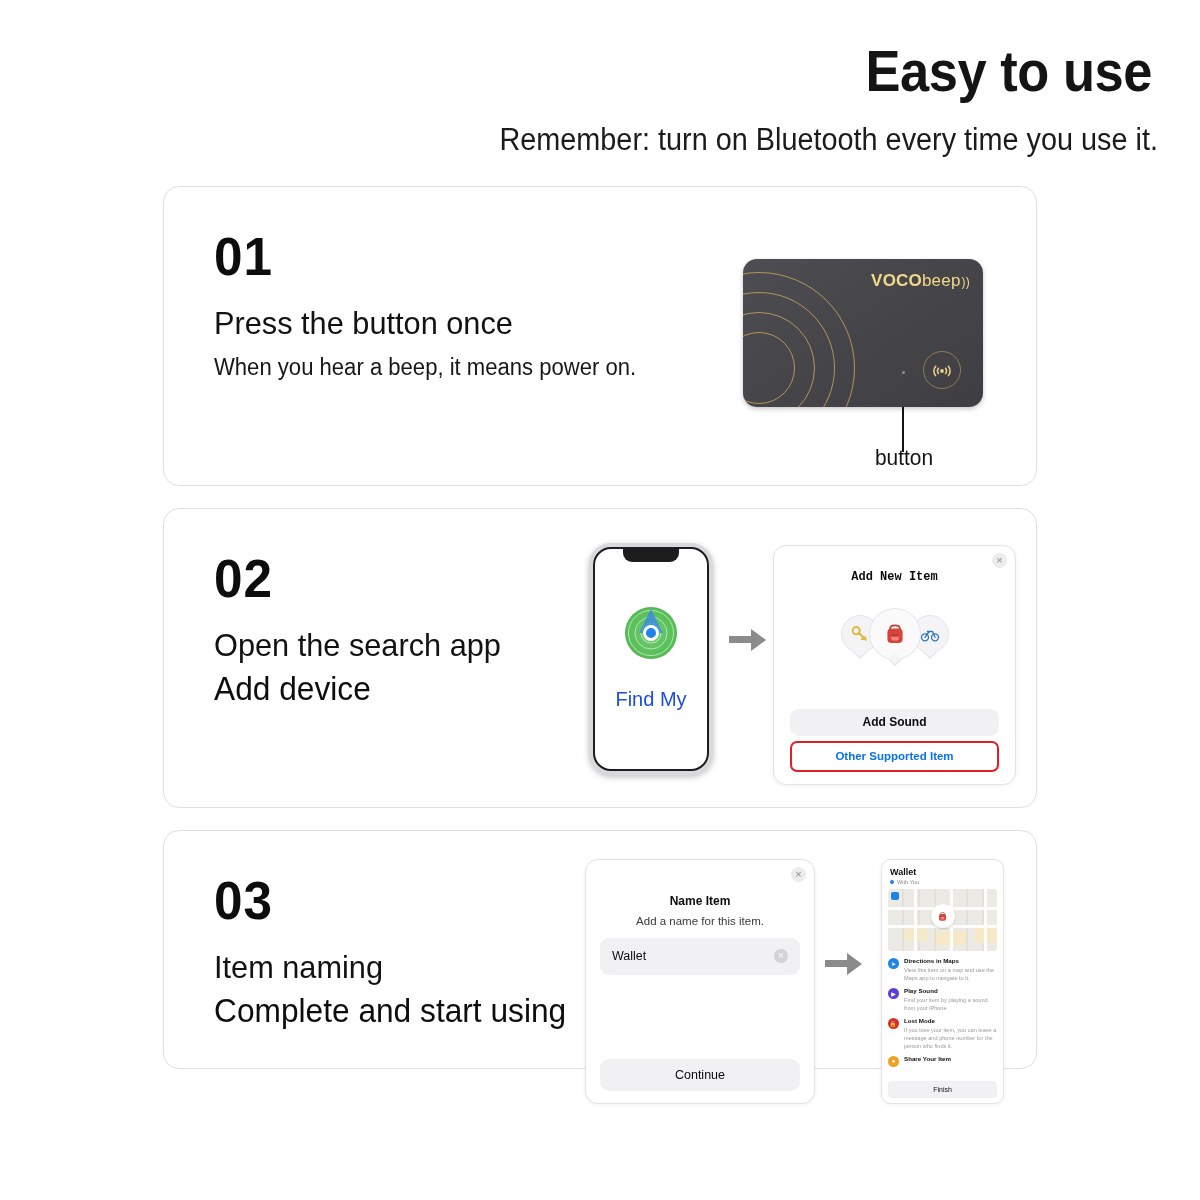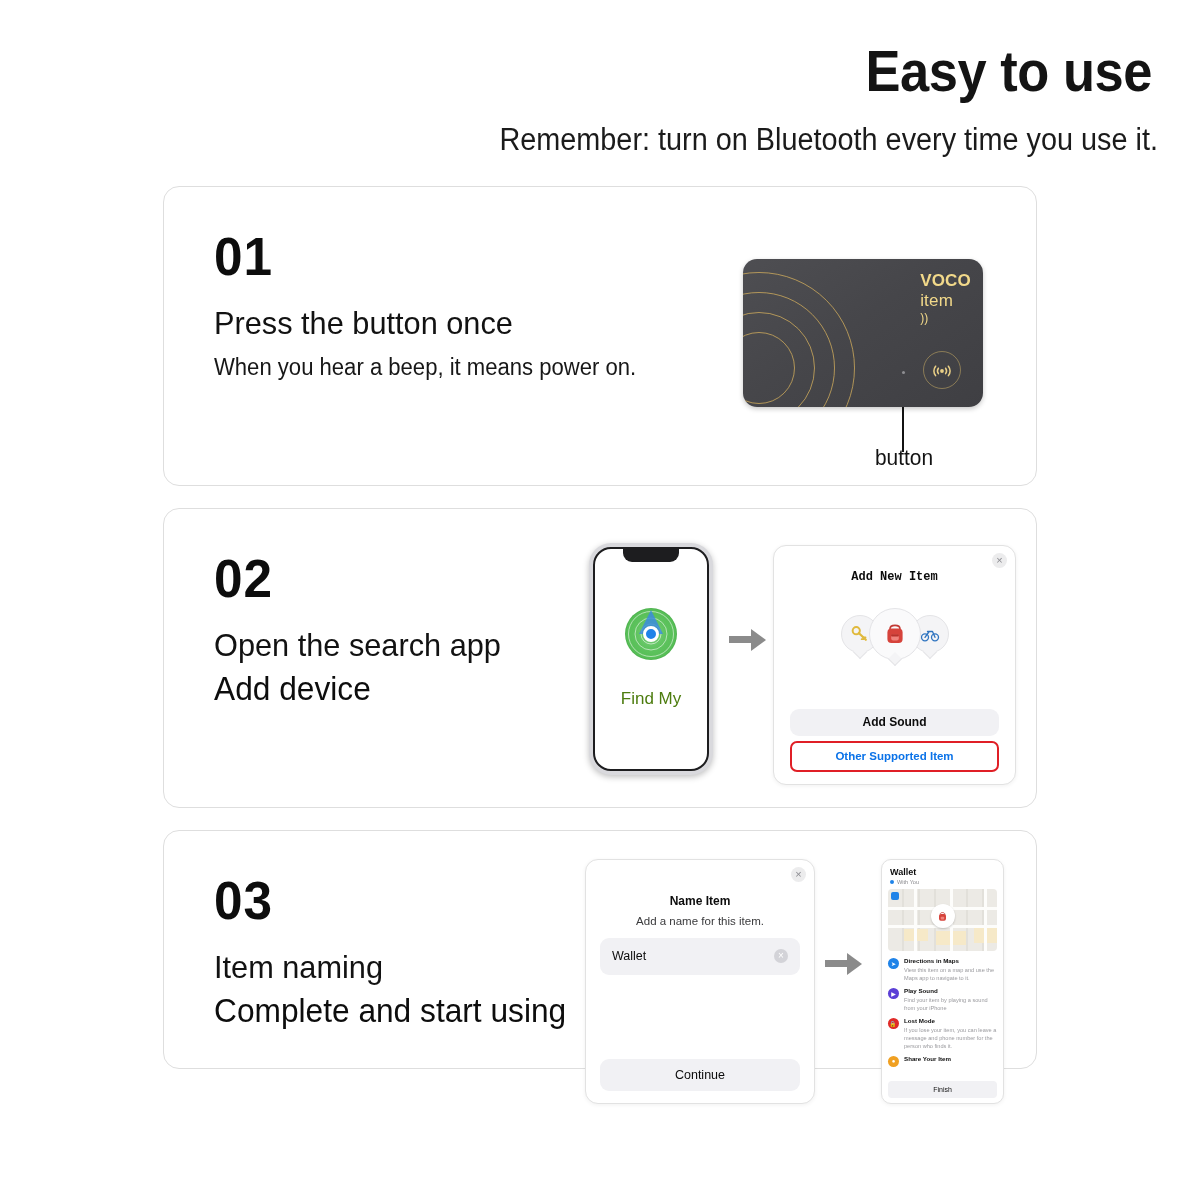--- a/index.html
+++ b/index.html
@@ -98,21 +98,21 @@
   .tag-rings { position: absolute; left: -40px; top: 18px; width: 210px; height: 190px; }
   .tag-rings span {
     position: absolute;
     border: 1.4px solid rgba(214,176,94,.75);
     border-radius: 50%;
     left: 0; top: 0;
   }
   .tag-logo {
     position: absolute; right: 13px; top: 12px;
     font-size: 17px; letter-spacing: .2px;
-    color: #f2d98a; display: flex; align-items: baseline; flex-direction: column;
+    color: #f2d98a; display: flex; align-items: baseline;
   }
   .tag-logo b { font-weight: 700; }
   .tag-logo i { font-style: normal; font-weight: 400; }
   .tag-logo .wifi { font-size: 12px; margin-left: 1px; }
   .tag-btn {
     position: absolute; right: 22px; bottom: 18px;
     width: 36px; height: 36px; border-radius: 50%;
     border: 1px solid rgba(226,192,106,.45);
     display: flex; align-items: center; justify-content: center;
     color: #e9cf86; font-size: 15px;
@@ -191,21 +191,21 @@
     border-bottom: 24px solid rgba(60,140,220,.85);
   }
   .fm-dot {
     position: absolute; left: 50%; top: 50%;
     transform: translate(-50%,-50%);
     width: 16px; height: 16px; border-radius: 50%;
     background: #1f83e8; border: 3px solid #fff;
     box-sizing: border-box;
   }
   .findmy-label {
-    margin-top: 29px; font-size: 17px; color: #4d7c0f; font-weight: 400;
+    margin-top: 29px; font-size: 20px; color: #1d4ed8; font-weight: 400;
   }
 
   
   .sheet {
     position: absolute;
     background: #fff;
     border: 1.4px solid #e2e2e2;
     border-radius: 13px;
     box-sizing: border-box;
     box-shadow: 0 1px 4px rgba(0,0,0,.06);
@@ -350,21 +350,21 @@
 
     <div class="tagcard">
       <div class="tag-rings">
         <span style="width:70px;height:70px;left:20px;top:55px;"></span>
         <span style="width:110px;height:110px;left:0px;top:35px;"></span>
         <span style="width:150px;height:150px;left:-20px;top:15px;"></span>
         <span style="width:190px;height:190px;left:-40px;top:-5px;"></span>
       </div>
       <div class="tag-logo">
         <b>VOCO</b>
-          <i>item</i>
+          <i>beep</i>
           <span class="wifi">))</span>
       </div>
       <div class="tag-led"></div>
       <div class="tag-btn">
         <svg width="20" height="16" viewBox="0 0 20 16" aria-hidden="true">
           <circle cx="10" cy="9" r="1.9" fill="#e9cf86"></circle>
           <path d="M6.4 11.6a4.6 4.6 0 0 1 0-5.4" stroke="#e9cf86" stroke-width="1.5" fill="none" stroke-linecap="round"></path>
           <path d="M13.6 11.6a4.6 4.6 0 0 0 0-5.4" stroke="#e9cf86" stroke-width="1.5" fill="none" stroke-linecap="round"></path>
           <path d="M3.6 13.6a8 8 0 0 1 0-9.4" stroke="#e9cf86" stroke-width="1.5" fill="none" stroke-linecap="round"></path>
           <path d="M16.4 13.6a8 8 0 0 0 0-9.4" stroke="#e9cf86" stroke-width="1.5" fill="none" stroke-linecap="round"></path>

